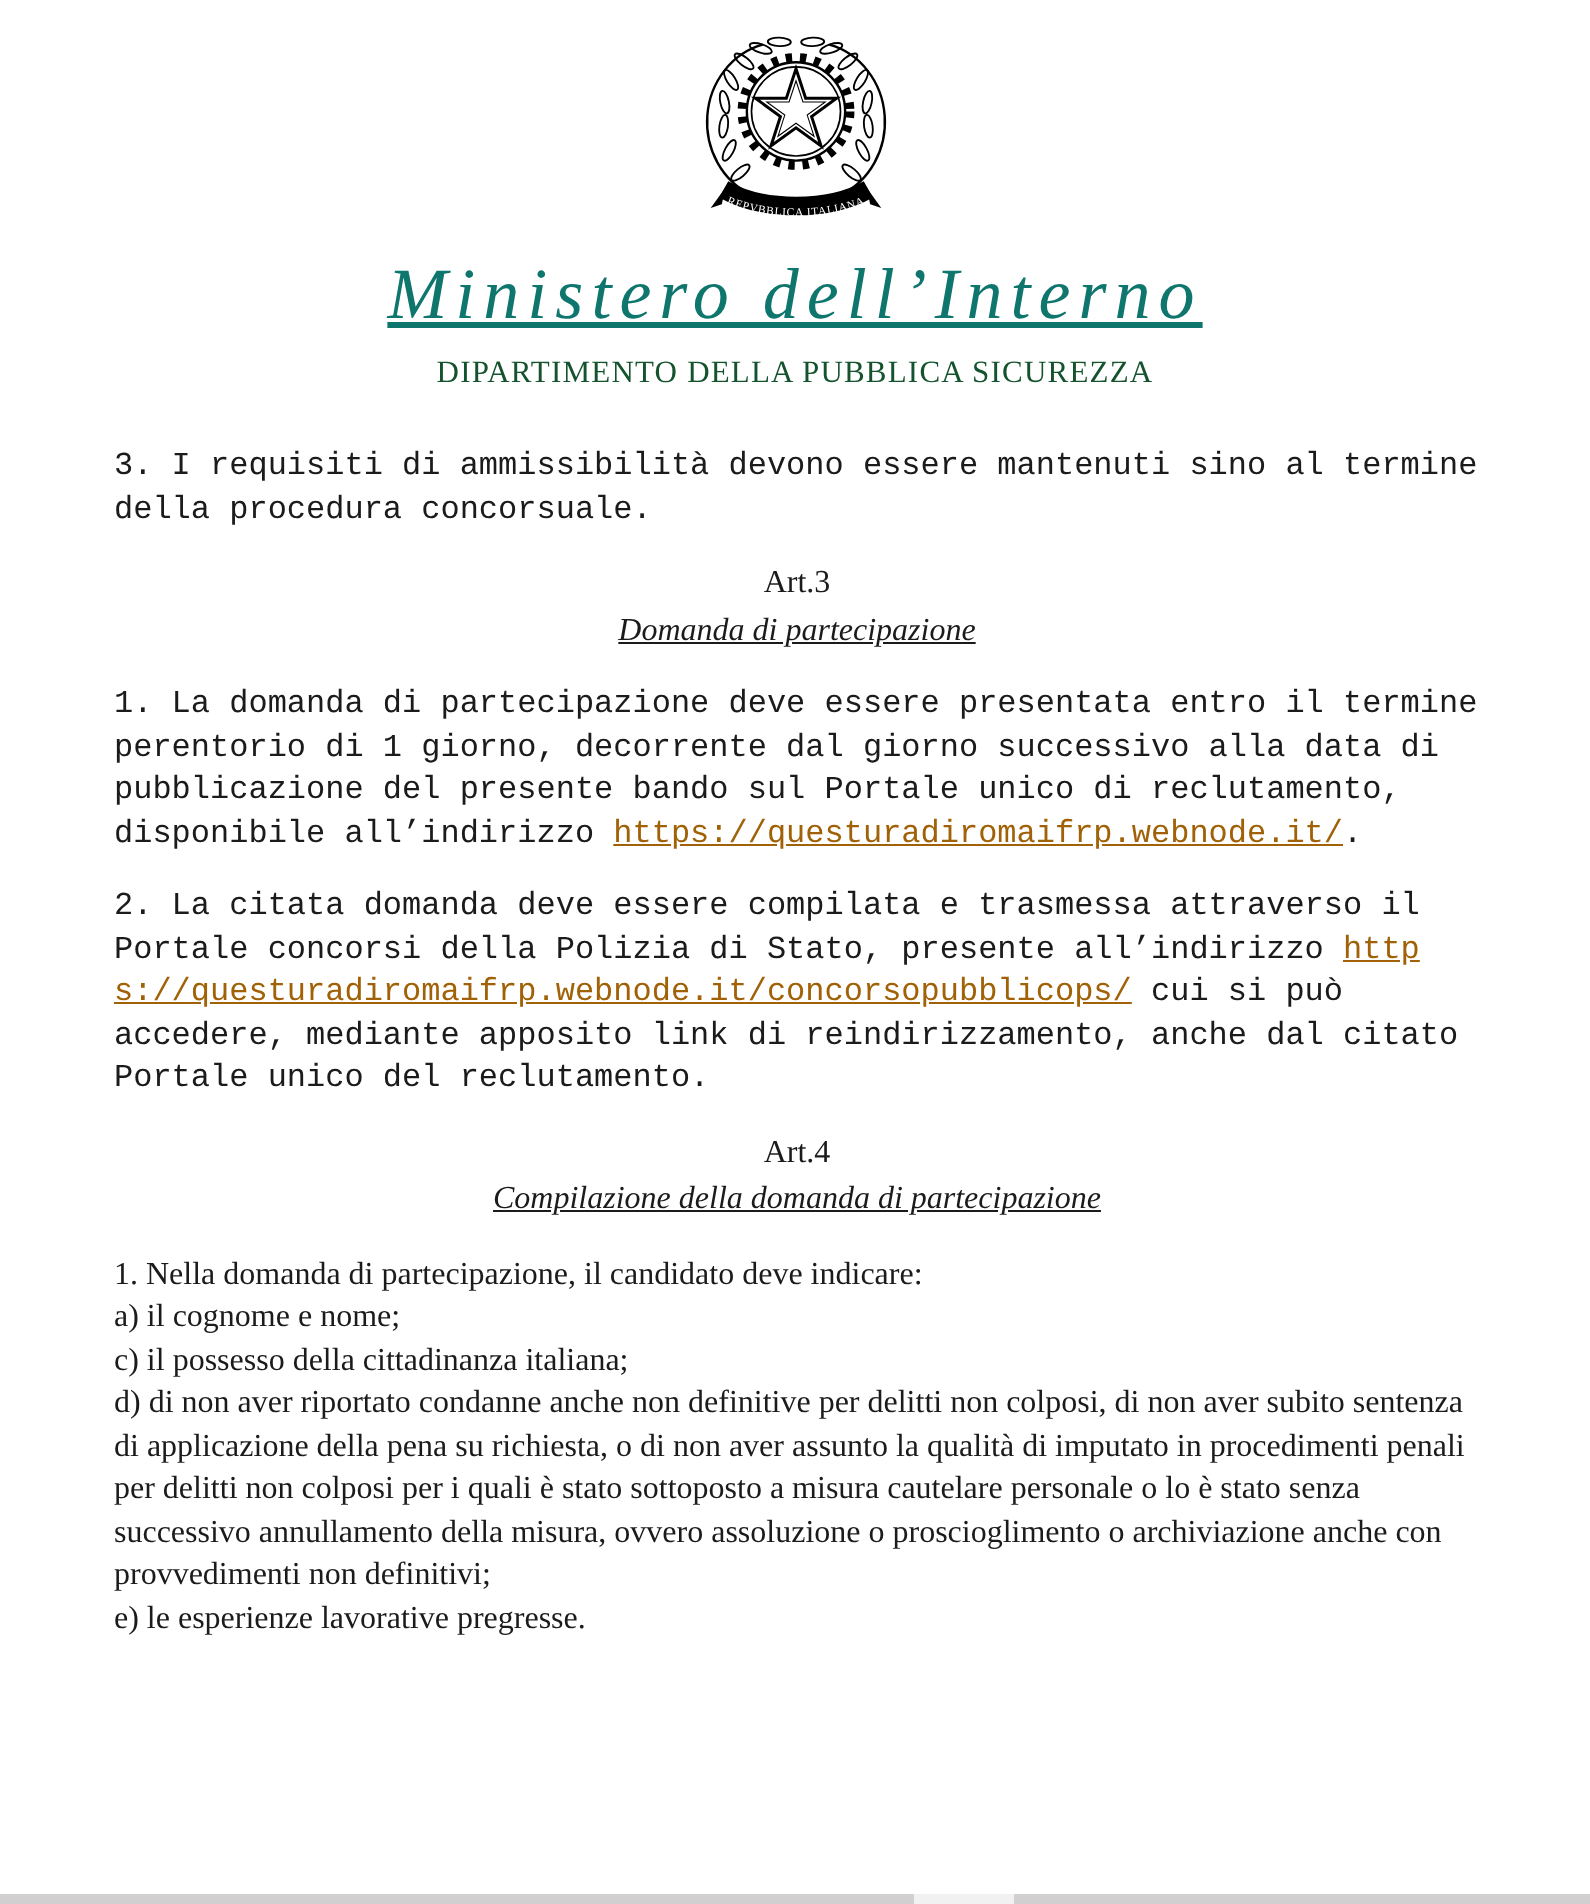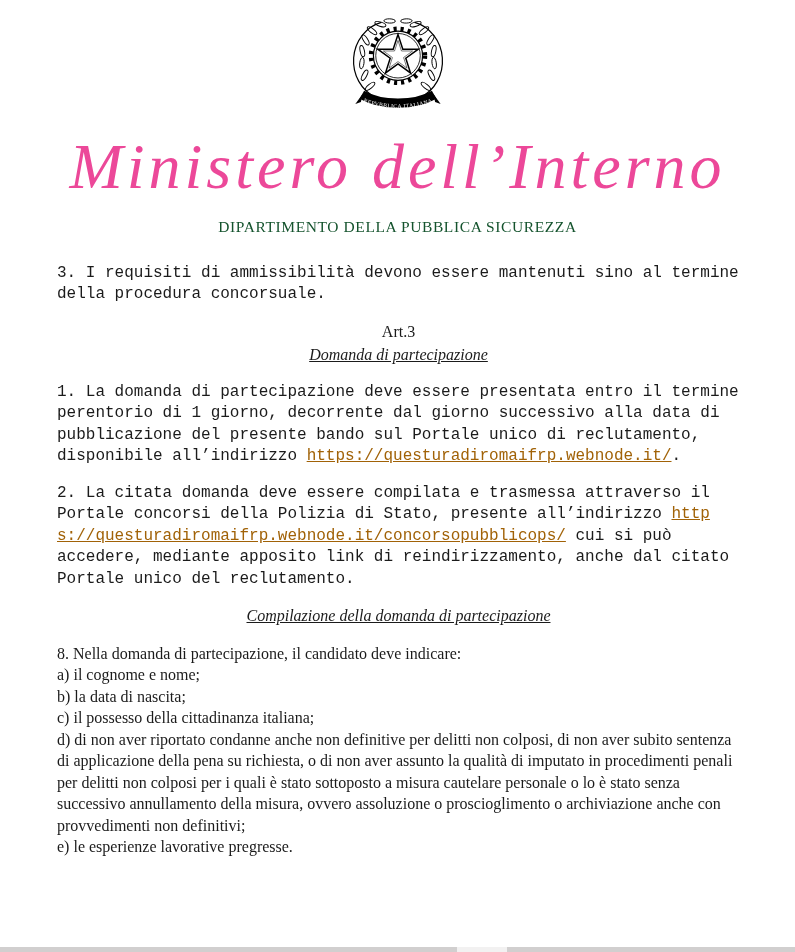--- a/index.html
+++ b/index.html
@@ -15,27 +15,28 @@
   }
   .doc-header { text-align: center; }
   .emblem-wrap {
     margin: 14px auto 0 auto;
     width: 108px;
     height: 102px;
   }
   .ministry-title {
     font-family: "Liberation Serif", serif;
     font-style: italic;
-    font-size: 64px;
+    font-size: 36px;
     font-weight: 400;
     letter-spacing: 4px;
-    color: #ec4899;
+    color: #0f766e;
     margin-top: 6px;
     line-height: 1.4;
     white-space: nowrap;
+    text-decoration: underline;
   }
   .department {
     font-size: 15.5px;
     letter-spacing: 0.6px;
     color: #14532d;
     margin-top: 6px;
   }
   .doc-body {
     padding: 27px 55px 0 57px;
     font-size: 16px;
@@ -131,26 +132,26 @@
 
     <p class="para">3. I requisiti di ammissibilità devono essere mantenuti sino al termine della procedura concorsuale.</p>
 
     <div class="art-title">Art.3</div>
     <div class="art-subtitle">Domanda di partecipazione</div>
 
     <p class="para"><span>1. La domanda di partecipazione deve essere presentata entro il termine perentorio di 1 giorno, decorrente dal giorno successivo alla data di pubblicazione del presente bando sul Portale unico di reclutamento, disponibile all’indirizzo </span><a class="doc-link" href="#">https://questuradiromaifrp.webnode.it/</a><span>.</span></p>
 
     <p class="para"><span>2. La citata domanda deve essere compilata e trasmessa attraverso il Portale concorsi della Polizia di Stato, presente all’indirizzo </span><a class="doc-link" href="#">https://questuradiromaifrp.webnode.it/concorsopubblicops/</a><span> cui si può accedere, mediante apposito link di reindirizzamento, anche dal citato Portale unico del reclutamento.</span></p>
 
+    <div class="art-title">Art.4</div>
     <div class="art-subtitle">Compilazione della domanda di partecipazione</div>
 
     <div>
-      <div class="list-line">8. Nella domanda di partecipazione, il candidato deve indicare:</div>
+      <div class="list-line">1. Nella domanda di partecipazione, il candidato deve indicare:</div>
       <div class="list-line">a) il cognome e nome;</div>
-      <div class="list-line">b) la data di nascita;</div>
       <div class="list-line">c) il possesso della cittadinanza italiana;</div>
       <div class="list-line">d) di non aver riportato condanne anche non definitive per delitti non colposi, di non aver subito sentenza di applicazione della pena su richiesta, o di non aver assunto la qualità di imputato in procedimenti penali per delitti non colposi per i quali è stato sottoposto a misura cautelare personale o lo è stato senza successivo annullamento della misura, ovvero assoluzione o proscioglimento o archiviazione anche con provvedimenti non definitivi;</div>
       <div class="list-line">e) le esperienze lavorative pregresse.</div>
     </div>
 
   </div>
 
   <div class="hscrollbar">
     <div class="hscrollbar-gap"></div>
   </div>

